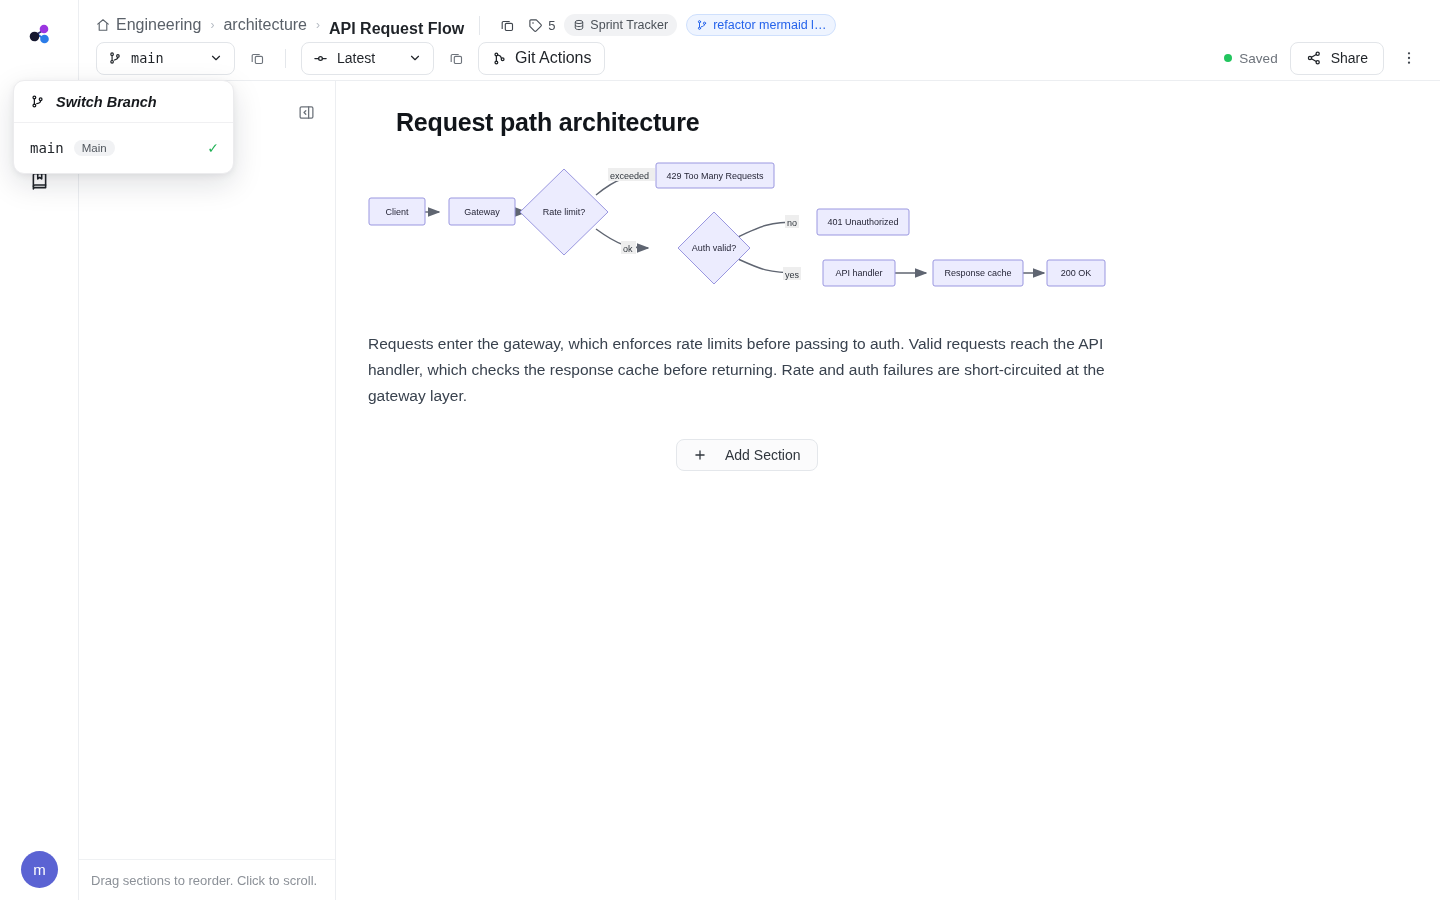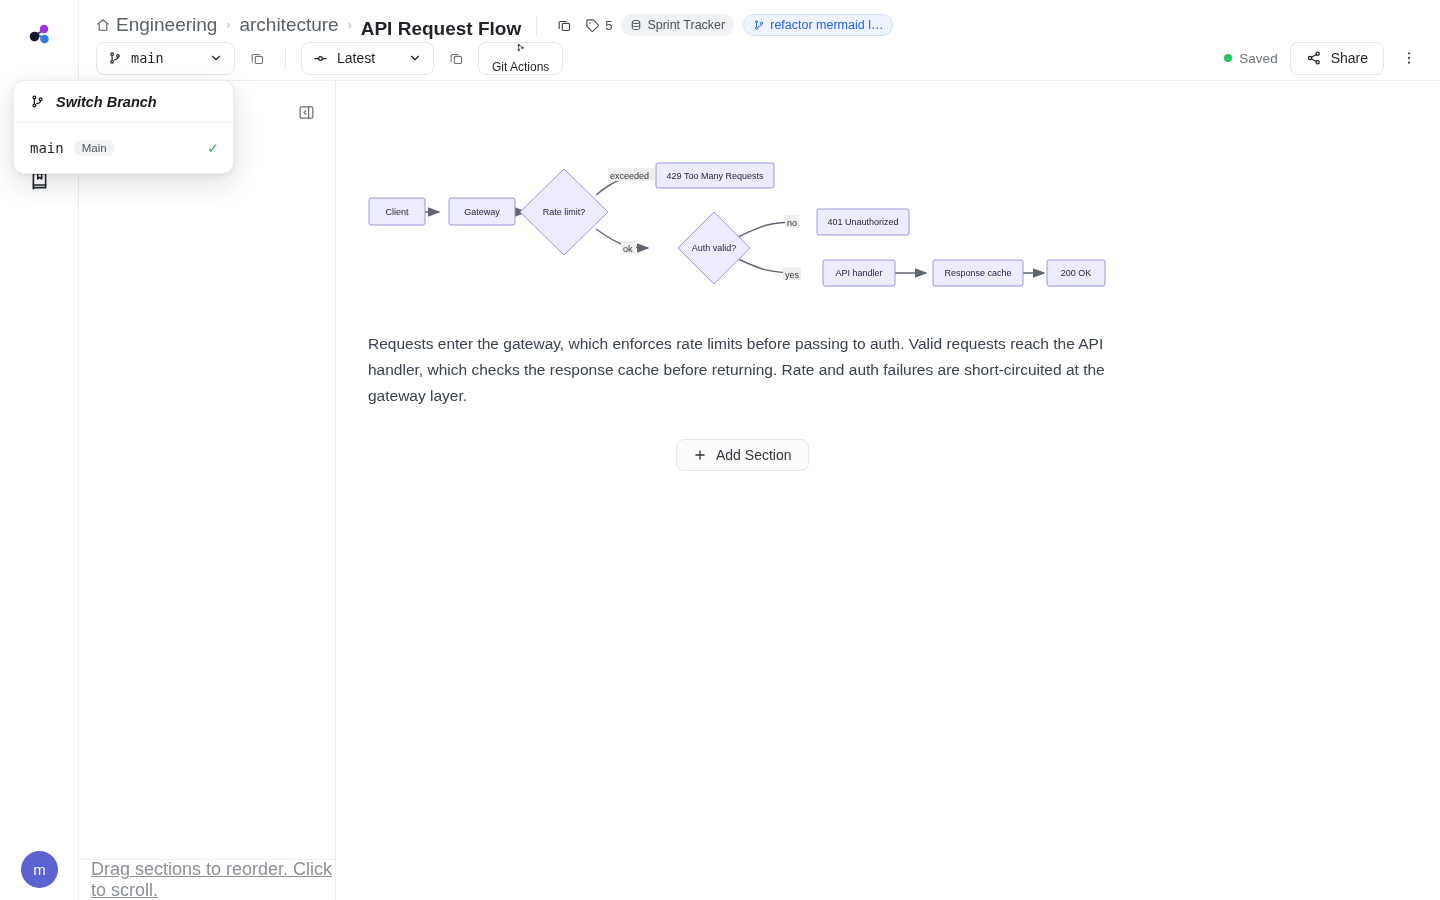--- a/index.html
+++ b/index.html
@@ -38,21 +38,21 @@
   
   .topbar {
     position: absolute; left: 79px; top: 0; width: 1361px; height: 81px;
     background: #ffffff; border-bottom: 1px solid #eceef1;
   }
   .crumbs {
     position: absolute; left: 17px; top: 12px;
     display: flex; align-items: center; gap: 9px; height: 26px;
   }
   .crumb { display: flex; align-items: center; gap: 6px;
-    font-size: 19px; color: #5a6169; white-space: nowrap; }
+    font-size: 16px; color: #5a6169; white-space: nowrap; }
   .crumb.active { color: #1f2328; font-weight: bold; margin-top: 8px; }
   .crumb-sep { color: #b6bcc4; font-size: 12px; }
   .vdiv { width: 1px; height: 19px; background: #e4e7eb; margin: 0 6px; }
   .icon-btn { display: flex; align-items: center; justify-content: center;
     width: 24px; height: 24px; color: #40464e; border-radius: 5px; }
   .tagcount { display: flex; align-items: center; gap: 5px;
     font-size: 13px; color: #474d55; }
   .chip {
     display: flex; align-items: center; gap: 5px;
     height: 22px; padding: 0 9px; border-radius: 11px;
@@ -76,21 +76,21 @@
   .tb-select .val { font-family: "DejaVu Sans Mono", monospace; font-size: 13.5px; }
   .tb-select.w-branch { width: 139px; justify-content: space-between; }
   .tb-select.w-ver { width: 133px; justify-content: space-between; }
   .tb-select .lead { display: flex; align-items: center; gap: 9px; }
   .tb-ghost { width: 26px; height: 26px; display: flex; align-items: center;
     justify-content: center; color: #6d737b; border-radius: 5px; }
   .tb-btn {
     display: flex; align-items: center; gap: 8px;
     height: 33px; padding: 0 13px;
     border: 1px solid #e2e5e9; border-radius: 8px; background: #fff;
-    font-size: 12px; color: #1f2328; flex-direction: column;
+    font-size: 16px; color: #1f2328;
   }
 
   .topright {
     position: absolute; right: 18px; top: 41px;
     display: flex; align-items: center; gap: 12px; height: 34px;
   }
   .saved { display: flex; align-items: center; gap: 7px;
     font-size: 13.5px; color: #6d737b; }
   .dot { width: 8px; height: 8px; border-radius: 50%; background: #22c55e; }
   .share-btn {
@@ -111,40 +111,40 @@
   .sp-head { position: relative; height: 38px; }
   .sp-collapse { position: absolute; right: 19px; top: 21px;
     width: 20px; height: 20px; color: #6d737b;
     display: flex; align-items: center; justify-content: center; }
   .sp-title { position: absolute; left: 18px; top: 56px;
     font-size: 15px; color: #1f2328; }
   .sp-foot {
     position: absolute; left: 0; bottom: 0; width: 100%; height: 41px;
     border-top: 1px solid #eff1f3;
     display: flex; align-items: center; padding-left: 12px;
-    font-size: 18px; color: #8c9198; text-decoration: underline;
+    font-size: 13px; color: #8c9198;
   }
 
   
   .main {
     position: absolute; left: 336px; top: 81px;
     width: 1104px; height: 819px; background: #ffffff; overflow: hidden;
   }
   .doc-title {
     position: absolute; left: 60px; top: 27px;
     font-size: 25px; font-weight: bold; color: #11151a; letter-spacing: -0.2px;
   }
   .diagram { position: absolute; left: 24px; top: 76px; width: 780px; height: 145px; }
   .body-text {
     position: absolute; left: 32px; top: 250px; width: 740px;
     font-size: 15.5px; line-height: 26px; color: #39424e;
   }
   .add-section {
     position: absolute; left: 340px; top: 358px;
-    display: flex; align-items: center; gap: 9px;
+    display: flex; align-items: center; gap: 18px;
     height: 32px; padding: 0 16px;
     border: 1px solid #e4e7eb; border-radius: 8px; background: #fbfbfc;
     font-size: 14px; color: #30363d;
   }
 
   
   .menu {
     position: absolute; left: 13px; top: 80px;
     width: 221px; border-radius: 11px; background: #ffffff;
     border: 1px solid #ececee;
@@ -359,20 +359,21 @@
           <path d="M15 4v16"></path>
             <polyline points="11 9.5 8.5 12 11 14.5"></polyline>
         </svg>
       </div>
     </div>
     <div class="sp-title">architecture</div>
     <div class="sp-foot">Drag sections to reorder. Click to scroll.</div>
   </div>
 
   <div class="main">
+    <div class="doc-title">Request path architecture</div>
 
     <div class="diagram">
       <svg width="780" height="145" viewBox="0 0 780 145">
         <defs>
           <marker id="ah" markerWidth="9" markerHeight="7" refX="8" refY="3.5" orient="auto">
             <polygon points="0 0, 9 3.5, 0 7" fill="#5f6571"></polygon>
           </marker>
         </defs>
 
         <g stroke="#5f6571" stroke-width="1.4" fill="none" marker-end="url(#ah)">

